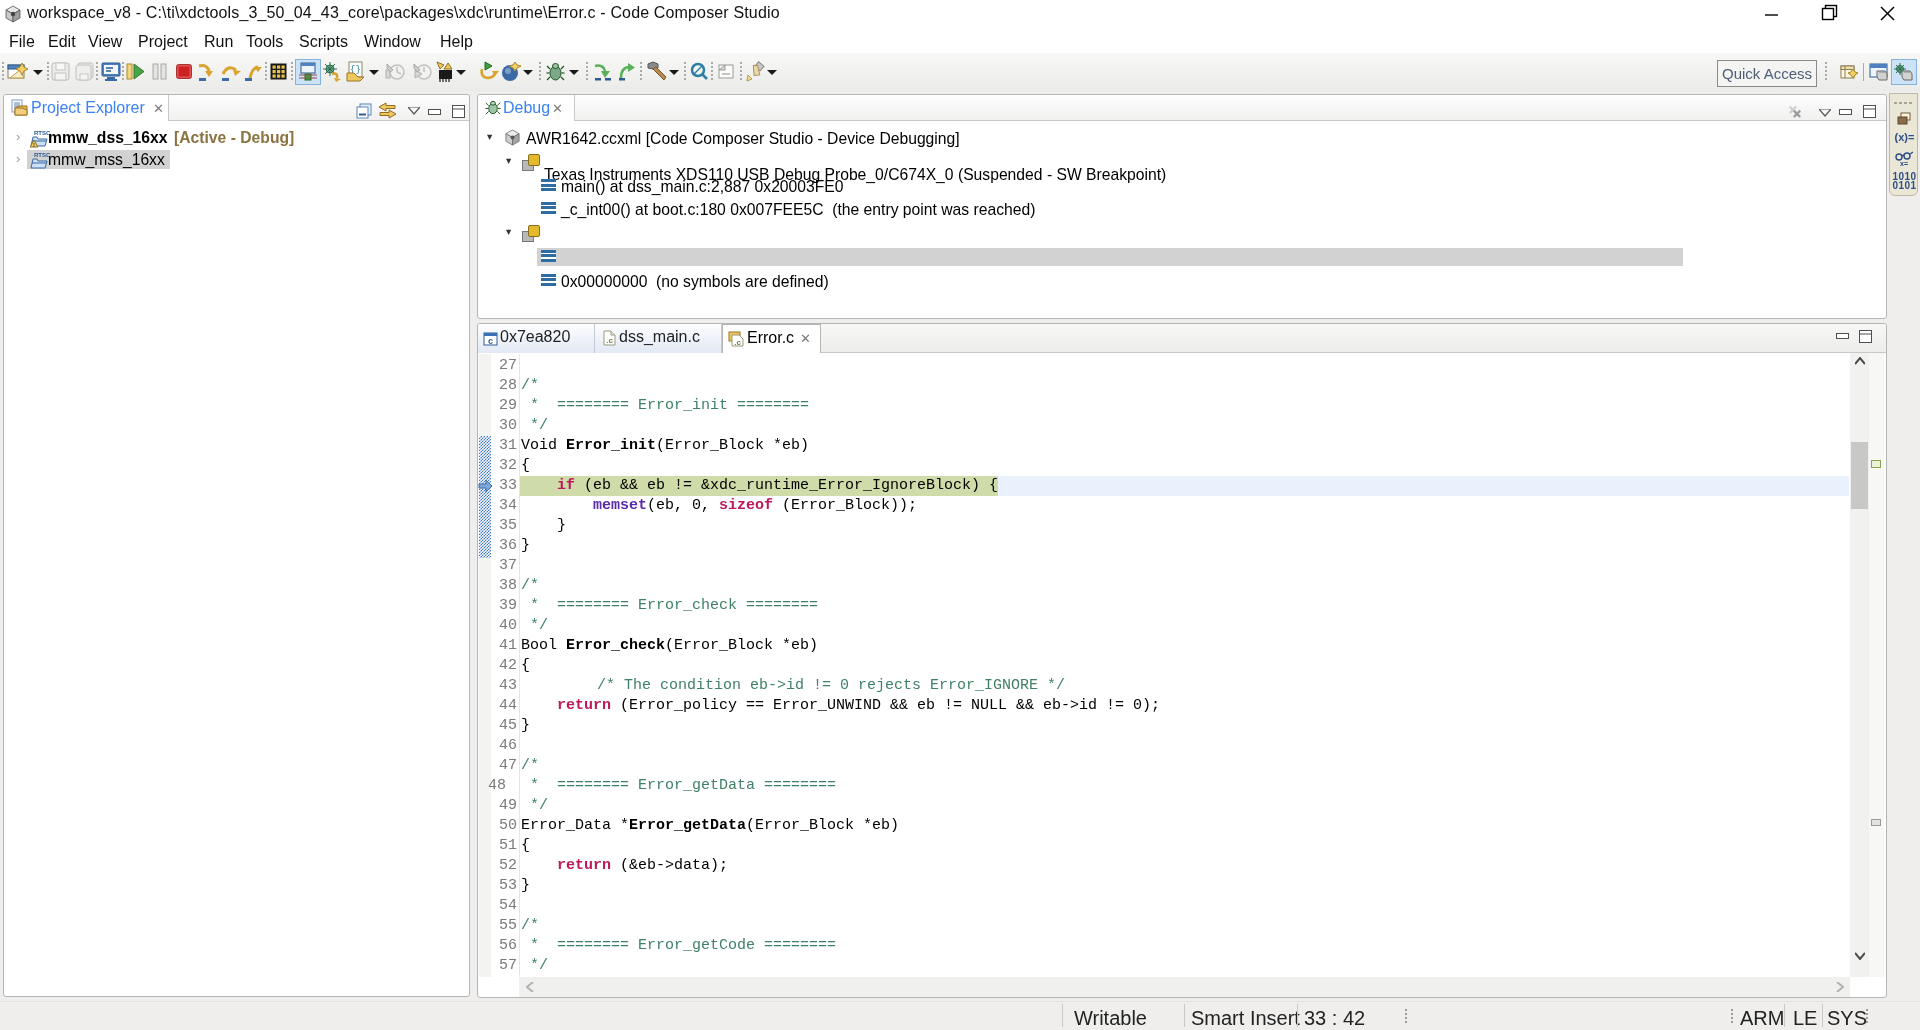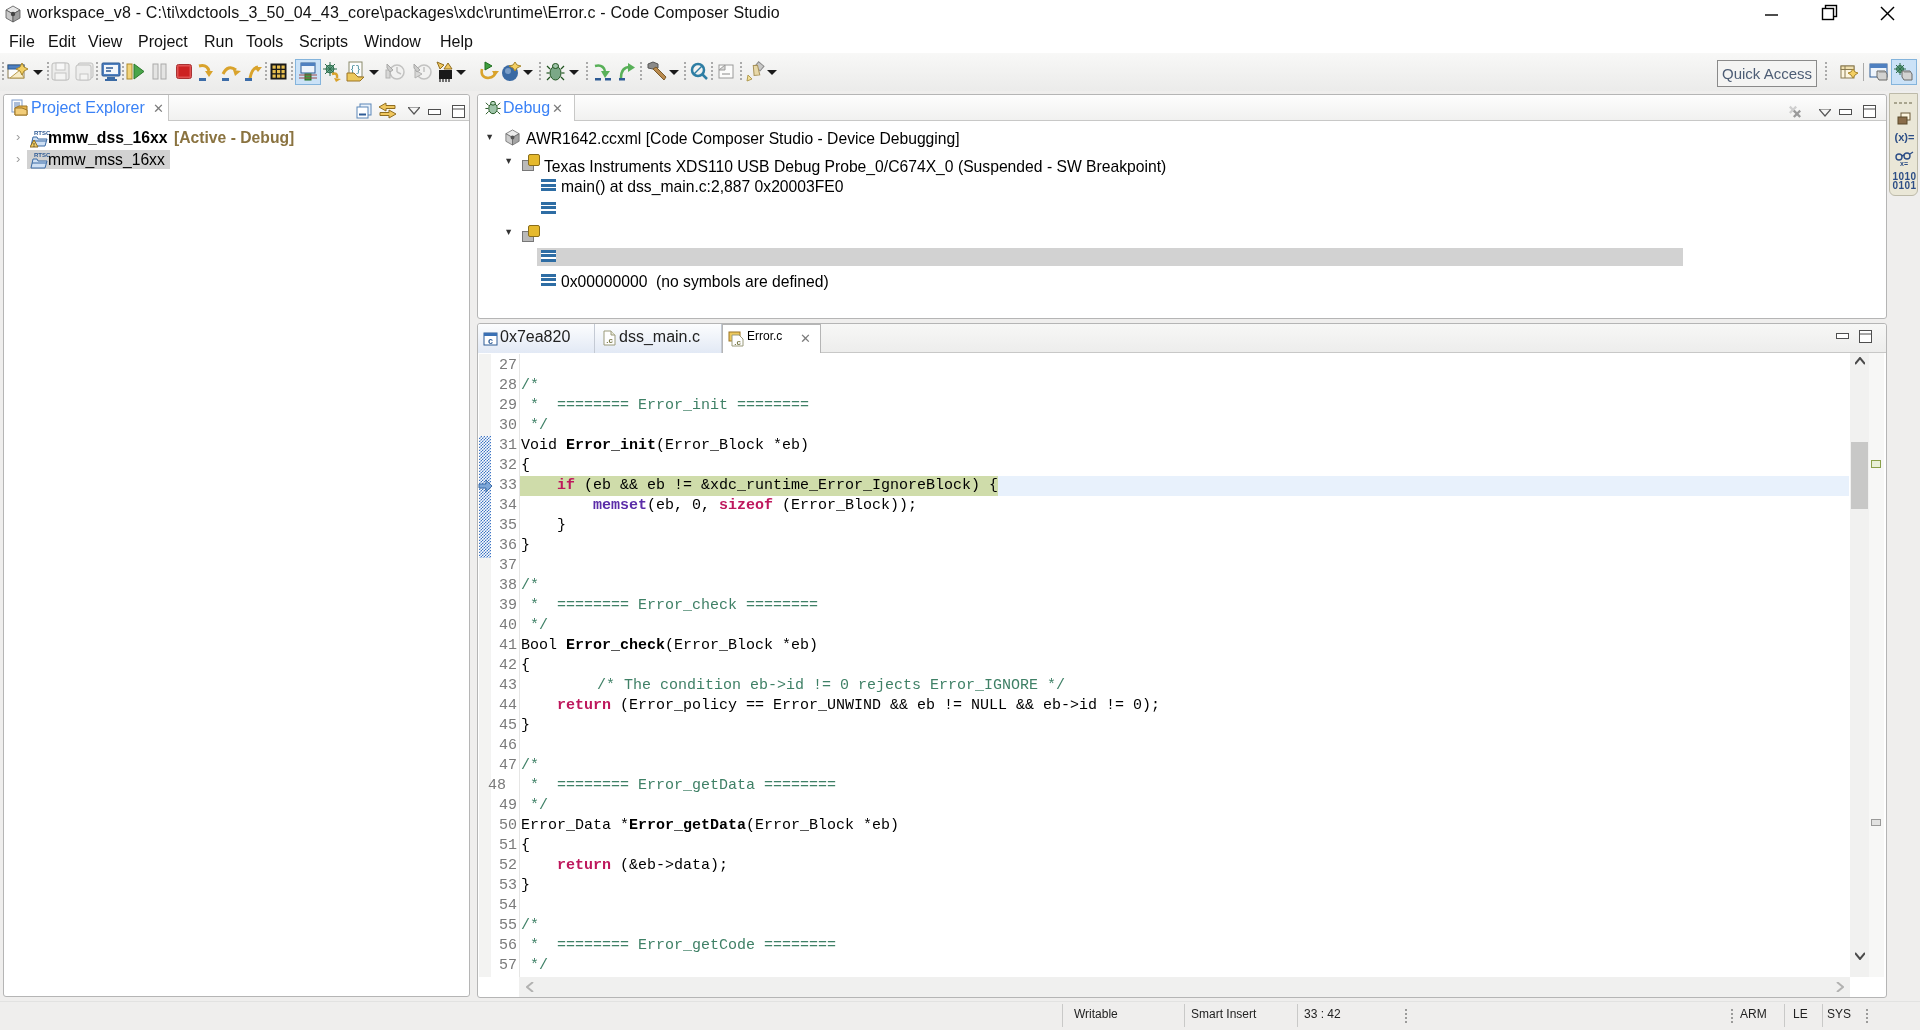--- a/index.html
+++ b/index.html
@@ -17,21 +17,21 @@
 .panel { background:#fff; border:1px solid #b5b5b5; border-radius:3px; }
 .phead { position:absolute; left:0; top:0; right:0; height:26px; background:linear-gradient(#fdfdfd,#f1f1f0); border-bottom:1px solid #c8c8c7; border-radius:3px 3px 0 0; }
 .ptab { position:absolute; left:0; top:0; height:26px; background:#fff; border-right:1px solid #c8c8c7; border-radius:3px 0 0 0; }
 .ptab-text { font-size:16px; color:#3b82f6; }
 .tclose { color:#7b7b7b; font-size:13px; }
 .trow { position:absolute; height:22px; font-size:15.7px; color:#000; }
 .sel { background:#d2d2d2; }
 .chev-c { color:#9b9b9b; font-size:13px; }
 .chev-e { color:#333; font-size:10.5px; }
 .statusbar { left:0; top:1001px; width:1920px; height:29px; background:#efeeed; border-top:1px solid #e2e2e1; }
-.st { top:1007px; font-size:12px; color:#222; }
+.st { top:1007px; font-size:20px; color:#222; }
 .stsep { top:1004px; width:1px; height:23px; background:#c9c9c8; }
 .stdots { top:1009px; width:2px; height:14px; background-image:repeating-linear-gradient(#9b9b9a 0 2px, transparent 2px 4px); }
 .cl { position:absolute; left:43px; height:20px; line-height:20px; font-size:15px; font-family:"Liberation Mono", monospace; white-space:pre; color:#000; }
 .ln { position:absolute; left:-1px; width:40px; height:20px; line-height:20px; font-size:15px; font-family:"Liberation Mono", monospace; text-align:right; color:#7a7a7a; }
 .cm { color:#3f8066; }
 .kw { color:#be185d; font-weight:bold; }
 .fn { font-weight:bold; }
 .mk { color:#5b2ca8; font-weight:bold; }
 svg { display:block; }
 .edtab { top:0; height:29px; background:linear-gradient(#fcfdfe,#e2e9f5); border-right:1px solid #c4cad4; }
@@ -405,28 +405,29 @@
           <polygon points="2,5 9,9 9,17 2,13" fill="#cdcdcd" stroke="#666" stroke-width="0.8"></polygon>
           <polygon points="16,5 9,9 9,17 16,13" fill="#a3a3a3" stroke="#666" stroke-width="0.8"></polygon>
           <circle cx="9" cy="9" r="2" fill="#555"></circle>
         </svg>
       </span>
       <span class="abs" style="left:48px;top:2px;">AWR1642.ccxml [Code Composer Studio - Device Debugging]</span>
     </div>
     <div class="trow" style="left:0;top:57px;width:1408px;">
       <span class="abs chev-e" style="left:28px;top:2px;">▾</span>
       <span class="abs keyicon" style="left:44px;top:1px;"></span>
-      <span class="abs" style="left:66px;top:6px;">Texas Instruments XDS110 USB Debug Probe_0/C674X_0 (Suspended - SW Breakpoint)</span>
+      <span class="abs" style="left:66px;top:14px;">Texas Instruments XDS110 USB Debug Probe_0/C674X_0 (Suspended - SW Breakpoint)</span>
     </div>
     <div class="trow" style="left:0;top:81px;width:1408px;">
       <span class="abs stackicon" style="left:63px;top:3px;"></span>
       <span class="abs" style="left:83px;top:2px;">main() at dss_main.c:2,887 0x20003FE0</span>
     </div>
     <div class="trow" style="left:0;top:104px;width:1408px;">
       <span class="abs stackicon" style="left:63px;top:3px;"></span>
+      <span class="abs" style="left:83px;top:2px;">_c_int00() at boot.c:180 0x007FEE5C&nbsp; (the entry point was reached)</span>
     </div>
     <div class="trow" style="left:0;top:128px;width:1408px;">
       <span class="abs chev-e" style="left:28px;top:2px;">▾</span>
       <span class="abs keyicon" style="left:44px;top:1px;"></span>
     </div>
     <div class="trow" style="left:0;top:152px;width:1408px;">
       <span class="abs sel" style="left:59px;top:1px;width:1146px;height:18px;"></span>
       <span class="abs stackicon" style="left:63px;top:3px;"></span>
     </div>
     <div class="trow" style="left:0;top:176px;width:1408px;">
@@ -460,21 +461,21 @@
       <span class="abs" style="left:24px;top:4px;font-size:16px;color:#222;">dss_main.c</span>
     </div>
     <div class="abs" style="left:244px;top:0;width:99px;height:29px;background:#fff;border:1px solid #b5b5b5;border-bottom:none;">
       <span class="abs" style="left:5px;top:6px;">
         <svg width="17" height="16" viewBox="0 0 17 16">
             <rect x="1" y="1" width="11" height="9" fill="#edc95d" stroke="#9c7425"></rect>
             <path d="M4 4 L11 4 L15 8 L15 15 L4 15 Z" fill="#fefefe" stroke="#9a9a7a"></path>
             <text x="9.5" y="13.5" font-size="8" font-weight="bold" fill="#7a7a4a" text-anchor="middle" font-family="Liberation Sans">.c</text>
           </svg>
       </span>
-      <span class="abs" style="left:24px;top:4px;font-size:12px;color:#000;">Error.c</span>
+      <span class="abs" style="left:24px;top:4px;font-size:16px;color:#000;">Error.c</span>
       <span class="abs tclose" style="left:77px;top:6px;">✕</span>
     </div>
     <svg class="abs" style="left:1358px;top:9px;" width="13" height="7">
         <rect x="0.5" y="0.5" width="12" height="5" fill="#fff" stroke="#4f4f4f"></rect>
       </svg>
     <svg class="abs" style="left:1381px;top:6px;" width="13" height="13">
         <rect x="0.5" y="0.5" width="12" height="12" fill="#fff" stroke="#4f4f4f"></rect>
         <rect x="0.5" y="0.5" width="12" height="3.5" fill="#fff" stroke="#4f4f4f"></rect>
       </svg>
   </div>

